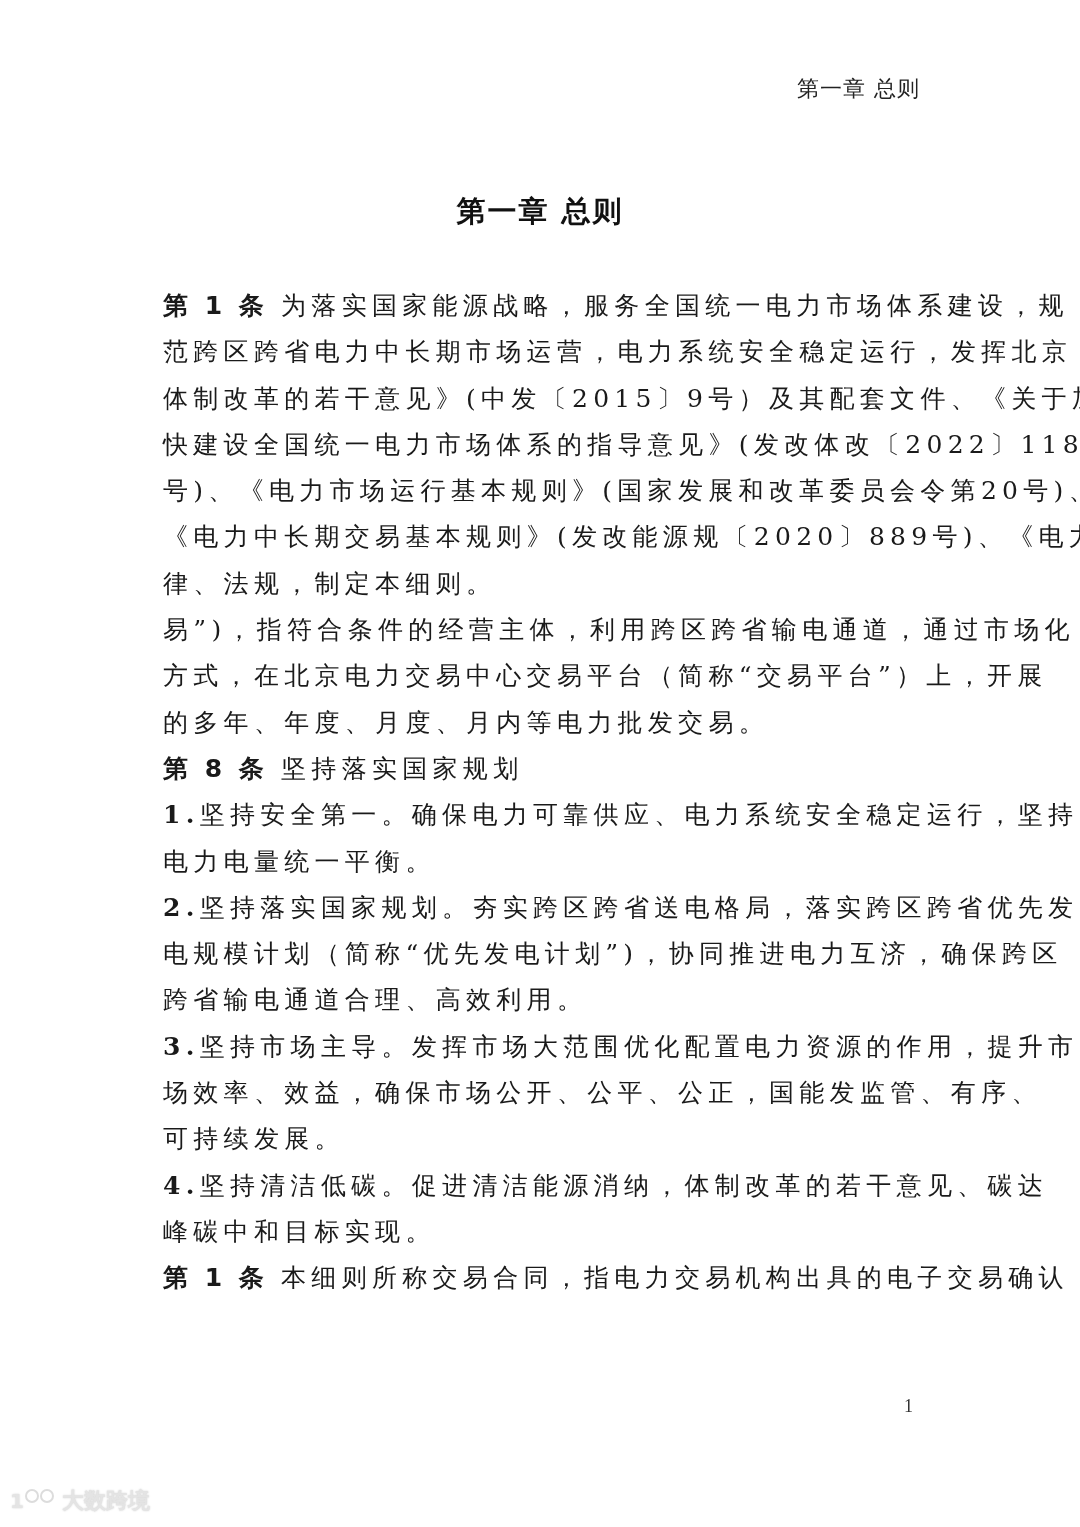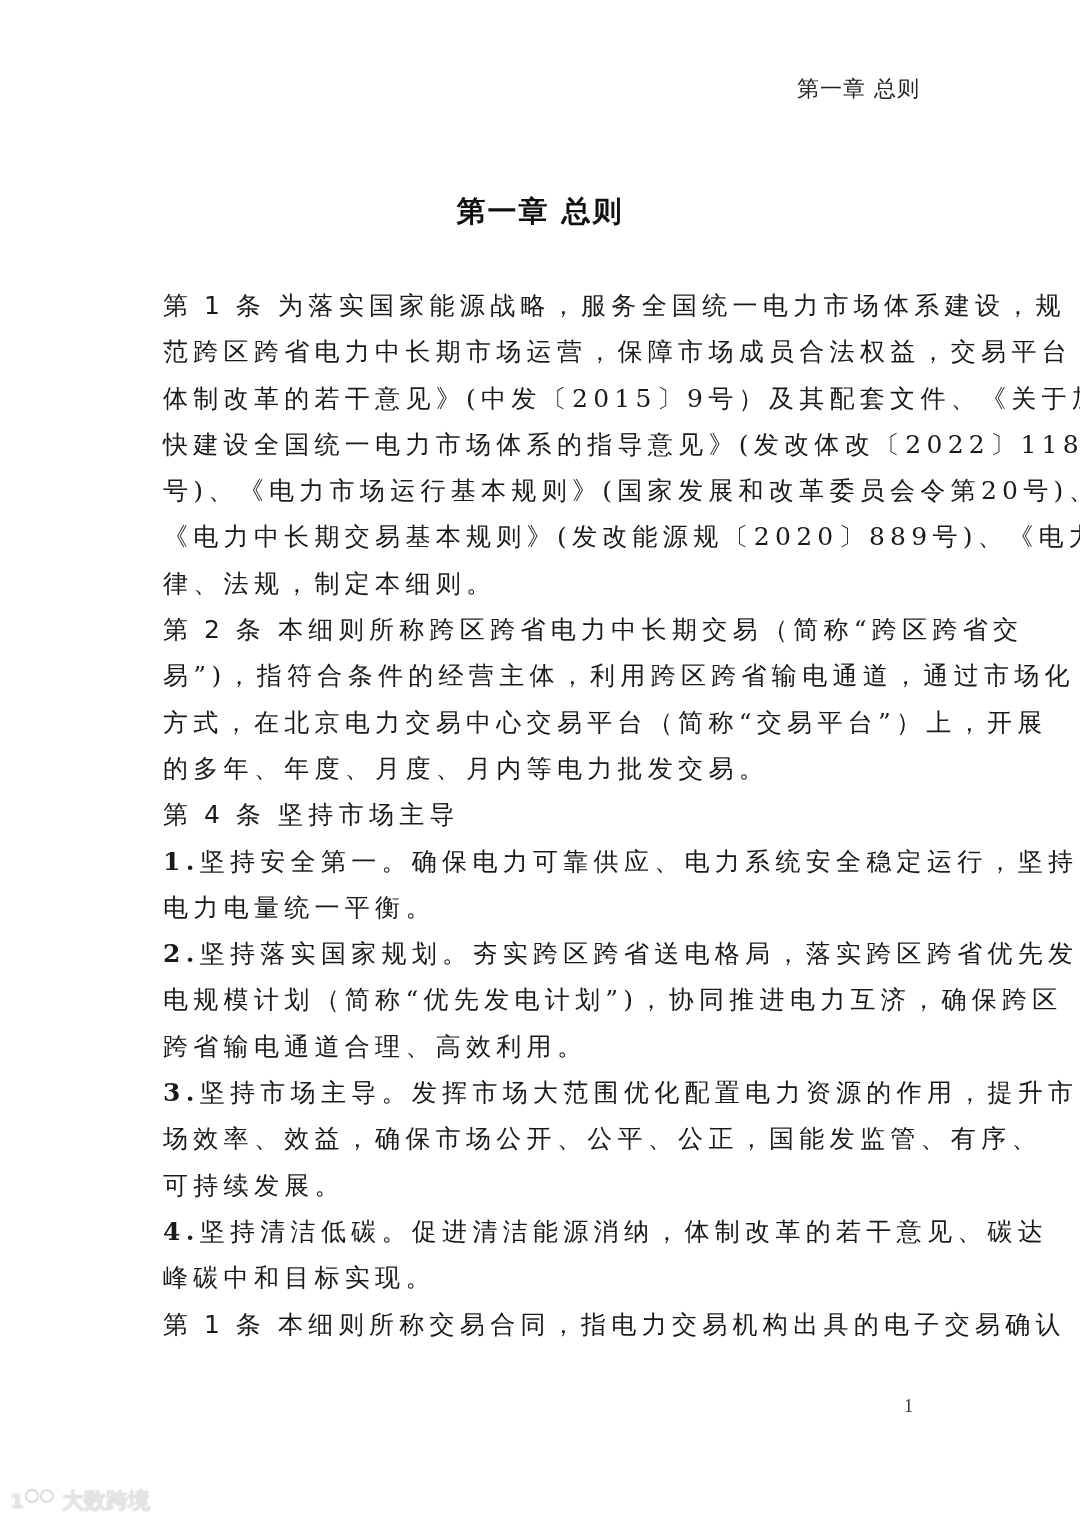--- a/index.html
+++ b/index.html
@@ -7,51 +7,50 @@
            font-family: "DejaVu Serif", "Liberation Serif", serif; color: #1a1a1a; }
     .running-head { position: absolute; top: 74px; left: 797px; font-size: 22px;
                     font-family: "DejaVu Sans", sans-serif; color: #222; letter-spacing: 1px; }
     .chapter-title { position: absolute; top: 192px; left: 0; width: 1080px; text-align: center;
                      font-size: 29px; font-weight: bold; font-family: "DejaVu Sans", sans-serif;
                      color: #111; letter-spacing: 2px; }
     .body { position: absolute; top: 283px; left: 163px; width: 756px; }
     .line { height: 46.3px; line-height: 46.3px; font-size: 25px; white-space: nowrap;
             letter-spacing: 5.3px; text-align: justify; text-align-last: justify; overflow: visible; }
     .line.last { text-align-last: left; }
-    .art { font-weight: normal; font-family: "DejaVu Sans", sans-serif; letter-spacing: 4px; }
+    .art { font-weight: bold; font-family: "DejaVu Sans", sans-serif; letter-spacing: 4px; }
     .num { font-weight: bold; }
     .page-number { position: absolute; top: 1396px; left: 904px; font-size: 18px; color: #333;
                    font-family: "Liberation Serif", serif; }
     .watermark { position: absolute; top: 1486px; left: 10px; font-size: 22px; color: #e4e4e4;
                  font-family: "DejaVu Sans", sans-serif; font-weight: bold;
                  text-shadow: 0 0 2px #cfcfcf; display: flex; align-items: center; gap: 8px; }
     .wm-logo { display: inline-flex; align-items: center; font-size: 20px; }
     .wm-logo .o { display: inline-block; width: 10px; height: 10px; border: 2px solid #dcdcdc;
                   border-radius: 50%; margin-left: 1px; margin-top: -10px; }
   </style>
 </head>
 <body>
 
 <div class="running-head">第一章  总则</div>
 
 <div class="chapter-title">第一章  总则</div>
 
 <div class="body" id="body">
     <div class="line"><span class="art">第 1 条</span>  <span>为落实国家能源战略，服务全国统一电力市场体系建设，规</span></div>
-    <div class="line"><span>范跨区跨省电力中长期市场运营，保障市场成员合法权益，交易平台</span></div>
+    <div class="line"><span>范跨区跨省电力中长期市场运营，电力系统安全稳定运行，发挥北京</span></div>
     <div class="line"><span>体制改革的若干意见》(中发〔2015〕9号）及其配套文件、《关于加</span></div>
     <div class="line"><span>快建设全国统一电力市场体系的指导意见》(发改体改〔2022〕118</span></div>
     <div class="line"><span>号)、《电力市场运行基本规则》(国家发展和改革委员会令第20号)、</span></div>
     <div class="line"><span>《电力中长期交易基本规则》(发改能源规〔2020〕889号)、《电力市</span></div>
     <div class="line last"><span>律、法规，制定本细则。</span></div>
-    <div class="line"><span class="art">第 2 条</span>  <span>本细则所称跨区跨省电力中长期交易（简称“跨区跨省交</span></div>
     <div class="line"><span>易”)，指符合条件的经营主体，利用跨区跨省输电通道，通过市场化</span></div>
     <div class="line"><span>方式，在北京电力交易中心交易平台（简称“交易平台”）上，开展</span></div>
     <div class="line last"><span>的多年、年度、月度、月内等电力批发交易。</span></div>
-    <div class="line last"><span class="art">第 4 条</span>  <span>坚持市场主导</span></div>
+    <div class="line last"><span class="art">第 8 条</span>  <span>坚持落实国家规划</span></div>
     <div class="line"><span class="num">1.</span><span>坚持安全第一。确保电力可靠供应、电力系统安全稳定运行，坚持</span></div>
     <div class="line last"><span>电力电量统一平衡。</span></div>
     <div class="line"><span class="num">2.</span><span>坚持落实国家规划。夯实跨区跨省送电格局，落实跨区跨省优先发</span></div>
     <div class="line"><span>电规模计划（简称“优先发电计划”)，协同推进电力互济，确保跨区</span></div>
     <div class="line last"><span>跨省输电通道合理、高效利用。</span></div>
     <div class="line"><span class="num">3.</span><span>坚持市场主导。发挥市场大范围优化配置电力资源的作用，提升市</span></div>
     <div class="line"><span>场效率、效益，确保市场公开、公平、公正，国能发监管、有序、</span></div>
     <div class="line last"><span>可持续发展。</span></div>
     <div class="line"><span class="num">4.</span><span>坚持清洁低碳。促进清洁能源消纳，体制改革的若干意见、碳达</span></div>
     <div class="line last"><span>峰碳中和目标实现。</span></div>

